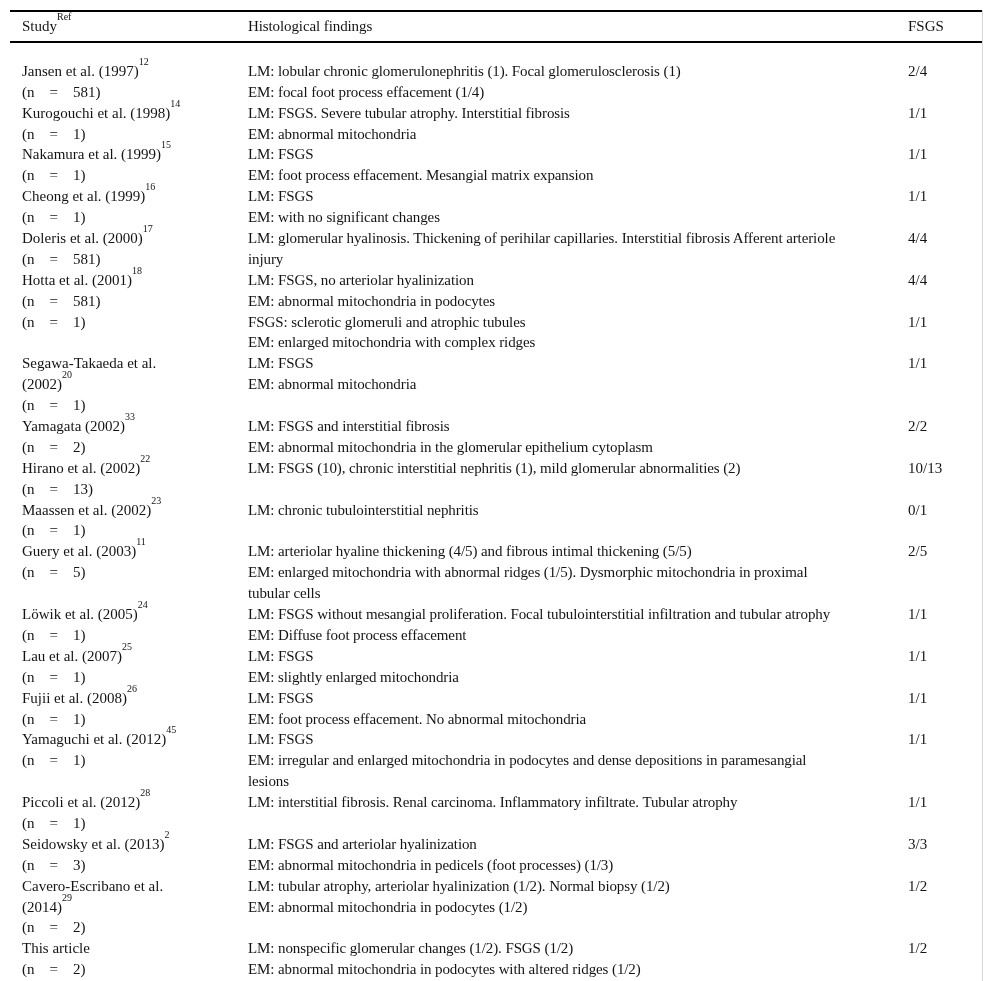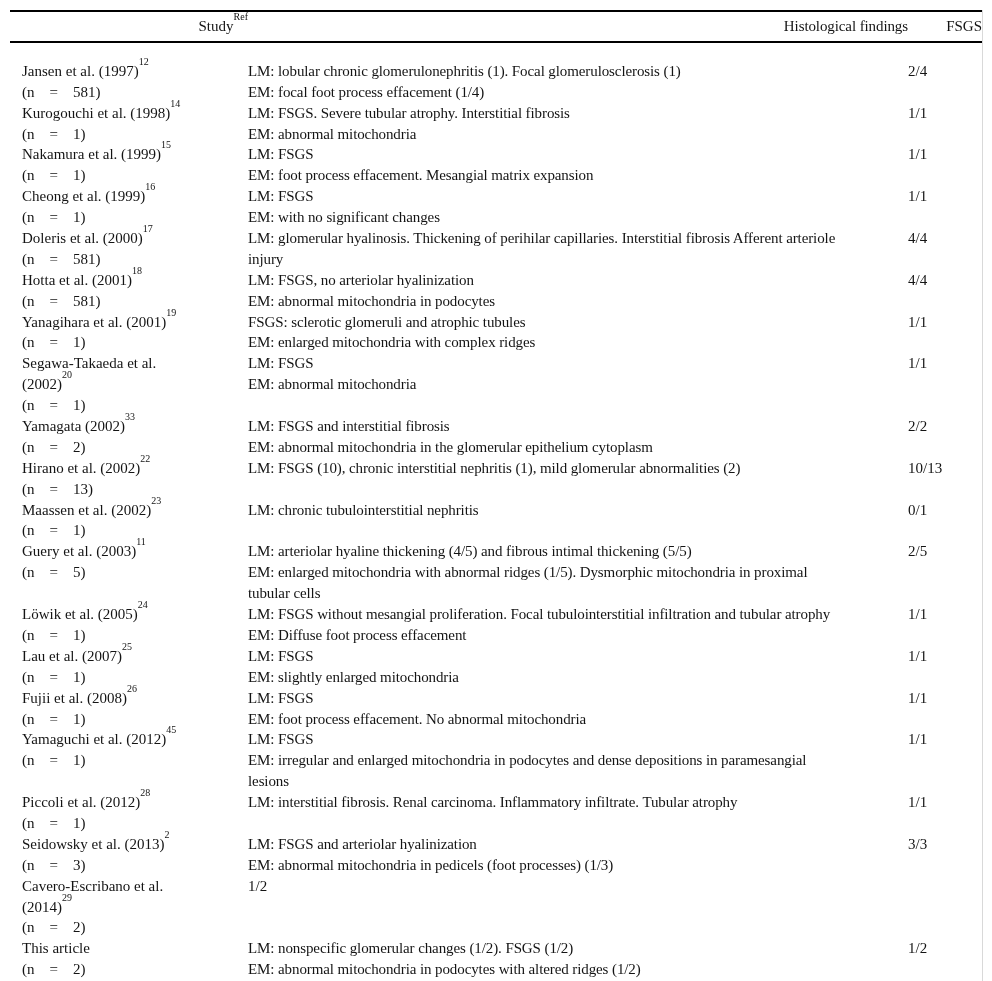--- a/index.html
+++ b/index.html
@@ -27,21 +27,20 @@
     bottom: 0;
     right: -1px;
     width: 1px;
     background: #d9d9d9;
   }
   .header-row {
     display: flex;
     border-top: 2px solid #000;
     border-bottom: 2px solid #000;
     padding: 4px 0 4px 12px;
-    text-align: right;
   }
   .tbody {
     padding: 18px 0 3px 12px;
     border-bottom: 2px solid #000;
   }
   .row {
     display: flex;
     align-items: flex-start;
   }
   .cell { box-sizing: border-box; }
@@ -155,21 +154,20 @@
         <div class="cell findings-col">
           <div class="line">LM: FSGS, no arteriolar hyalinization</div>
           <div class="line">EM: abnormal mitochondria in podocytes</div>
         </div>
         <div class="cell fsgs-col">
           <div class="line">4/4</div>
         </div>
       </div>
       <div class="row">
         <div class="cell study-col">
-          <div class="line"><span>Yanagihara et al. (2001)</span><sup class="ref">19</sup></div>
           <div class="line">(n    =    1)</div>
         </div>
         <div class="cell findings-col">
           <div class="line">FSGS: sclerotic glomeruli and atrophic tubules</div>
           <div class="line">EM: enlarged mitochondria with complex ridges</div>
         </div>
         <div class="cell fsgs-col">
           <div class="line">1/1</div>
         </div>
       </div>
@@ -314,20 +312,24 @@
         </div>
         <div class="cell fsgs-col">
           <div class="line">3/3</div>
         </div>
       </div>
       <div class="row">
         <div class="cell study-col">
           <div class="line"><span>Cavero-Escribano et al.</span></div>
           <div class="line"><span>(2014)</span><sup class="ref">29</sup></div>
           <div class="line">(n    =    2)</div>
+        </div>
+        <div class="cell findings-col">
+          <div class="line">LM: tubular atrophy, arteriolar hyalinization (1/2). Normal biopsy (1/2)</div>
+          <div class="line">EM: abnormal mitochondria in podocytes (1/2)</div>
         </div>
         <div class="cell fsgs-col">
           <div class="line">1/2</div>
         </div>
       </div>
       <div class="row">
         <div class="cell study-col">
           <div class="line"><span>This article</span></div>
           <div class="line">(n    =    2)</div>
         </div>

